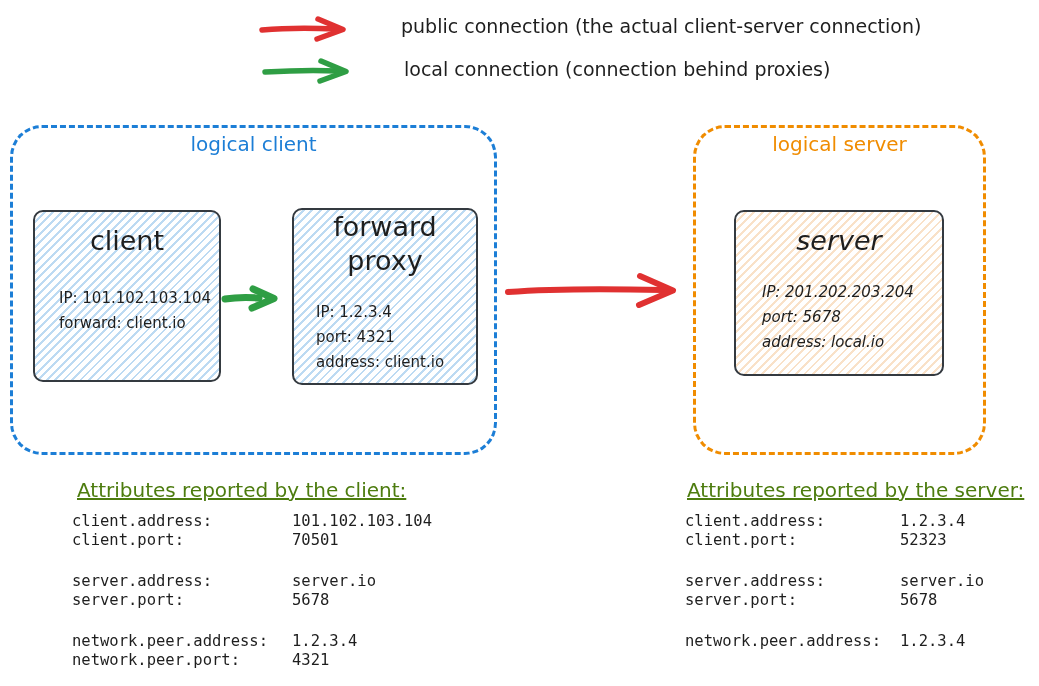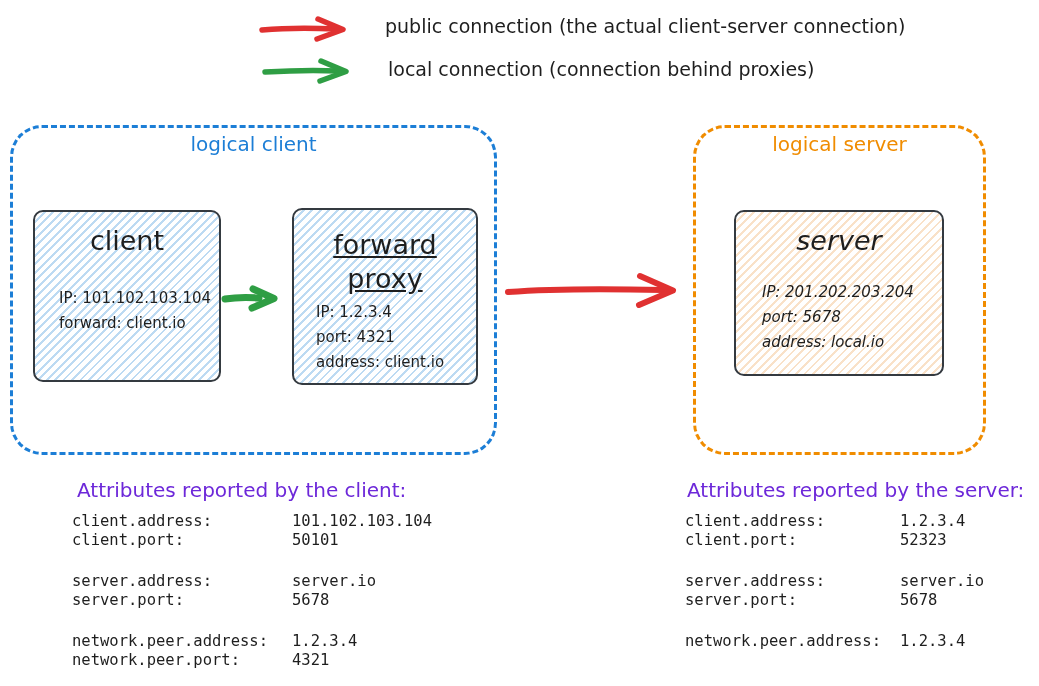--- a/index.html
+++ b/index.html
@@ -13,20 +13,21 @@
     font-family: "DejaVu Sans", sans-serif;
     color: #1e1e1e;
   }
   .abs { position: absolute; }
 
   
   .legend-text {
     font-size: 19px;
     white-space: nowrap;
     color: #1e1e1e;
+    margin-left: 16px;
   }
 
   
   .logical-group {
     position: absolute;
     border: 3px dashed;
     border-radius: 32px;
   }
   .logical-group.client { border-color: #1c7ed6; }
   .logical-group.server { border-color: #f08c00; }
@@ -69,21 +70,22 @@
     font-size: 15px;
     line-height: 25px;
     white-space: nowrap;
   }
 
   
   .attr-heading {
     position: absolute;
     font-size: 20px;
     white-space: nowrap;
-    color: #6d28d9;
+    color: #4d7c0f;
+    text-decoration: underline;
   }
   .attr-table {
     position: absolute;
     font-family: "DejaVu Sans Mono", monospace;
     font-size: 15.5px;
     line-height: 19px;
     color: #1e1e1e;
     white-space: nowrap;
   }
   .attr-group { margin-bottom: 22px; }
@@ -126,21 +128,21 @@
     </div>
 
     <div class="abs" style="left:206px; top:154px;">
       <svg width="72" height="32" viewBox="0 0 72 32">
         <path d="M6 17 C 18 15, 28 15, 40 16" stroke="#2f9e44" stroke-width="7" fill="none" stroke-linecap="round"></path>
         <path d="M34 7 L55 16.5 L33 26" stroke="#2f9e44" stroke-width="7" fill="none" stroke-linecap="round" stroke-linejoin="round"></path>
       </svg>
     </div>
 
     <div class="node blue-fill" style="left:279px; top:80px; width:186px; height:177px;">
-      <div class="node-title" style="padding-top:18px;text-decoration:underline;">forward proxy</div>
+      <div class="node-title" style="padding-top:0;">forward proxy</div>
       <div class="node-lines" style="left:22px; top:90px;">
         <div>IP: 1.2.3.4</div>
         <div>port: 4321</div>
         <div>address: client.io</div>
       </div>
     </div>
   </div>
 
   <div class="abs" style="left:501px; top:270px;">
     <svg width="195" height="42" viewBox="0 0 195 42">
@@ -163,21 +165,21 @@
   </div>
 
   <div class="attr-heading" style="left:77px; top:478px;">Attributes reported by the client:</div>
 
   <div class="attr-table left" style="left:72px; top:512px;">
     <div class="attr-group">
       <div class="attr-row">
         <span class="attr-key">client.address:</span><span class="attr-value">101.102.103.104</span>
       </div>
       <div class="attr-row">
-        <span class="attr-key">client.port:</span><span class="attr-value">50101</span>
+        <span class="attr-key">client.port:</span><span class="attr-value">70501</span>
       </div>
     </div>
     <div class="attr-group">
       <div class="attr-row">
         <span class="attr-key">server.address:</span><span class="attr-value">server.io</span>
       </div>
       <div class="attr-row">
         <span class="attr-key">server.port:</span><span class="attr-value">5678</span>
       </div>
     </div>

